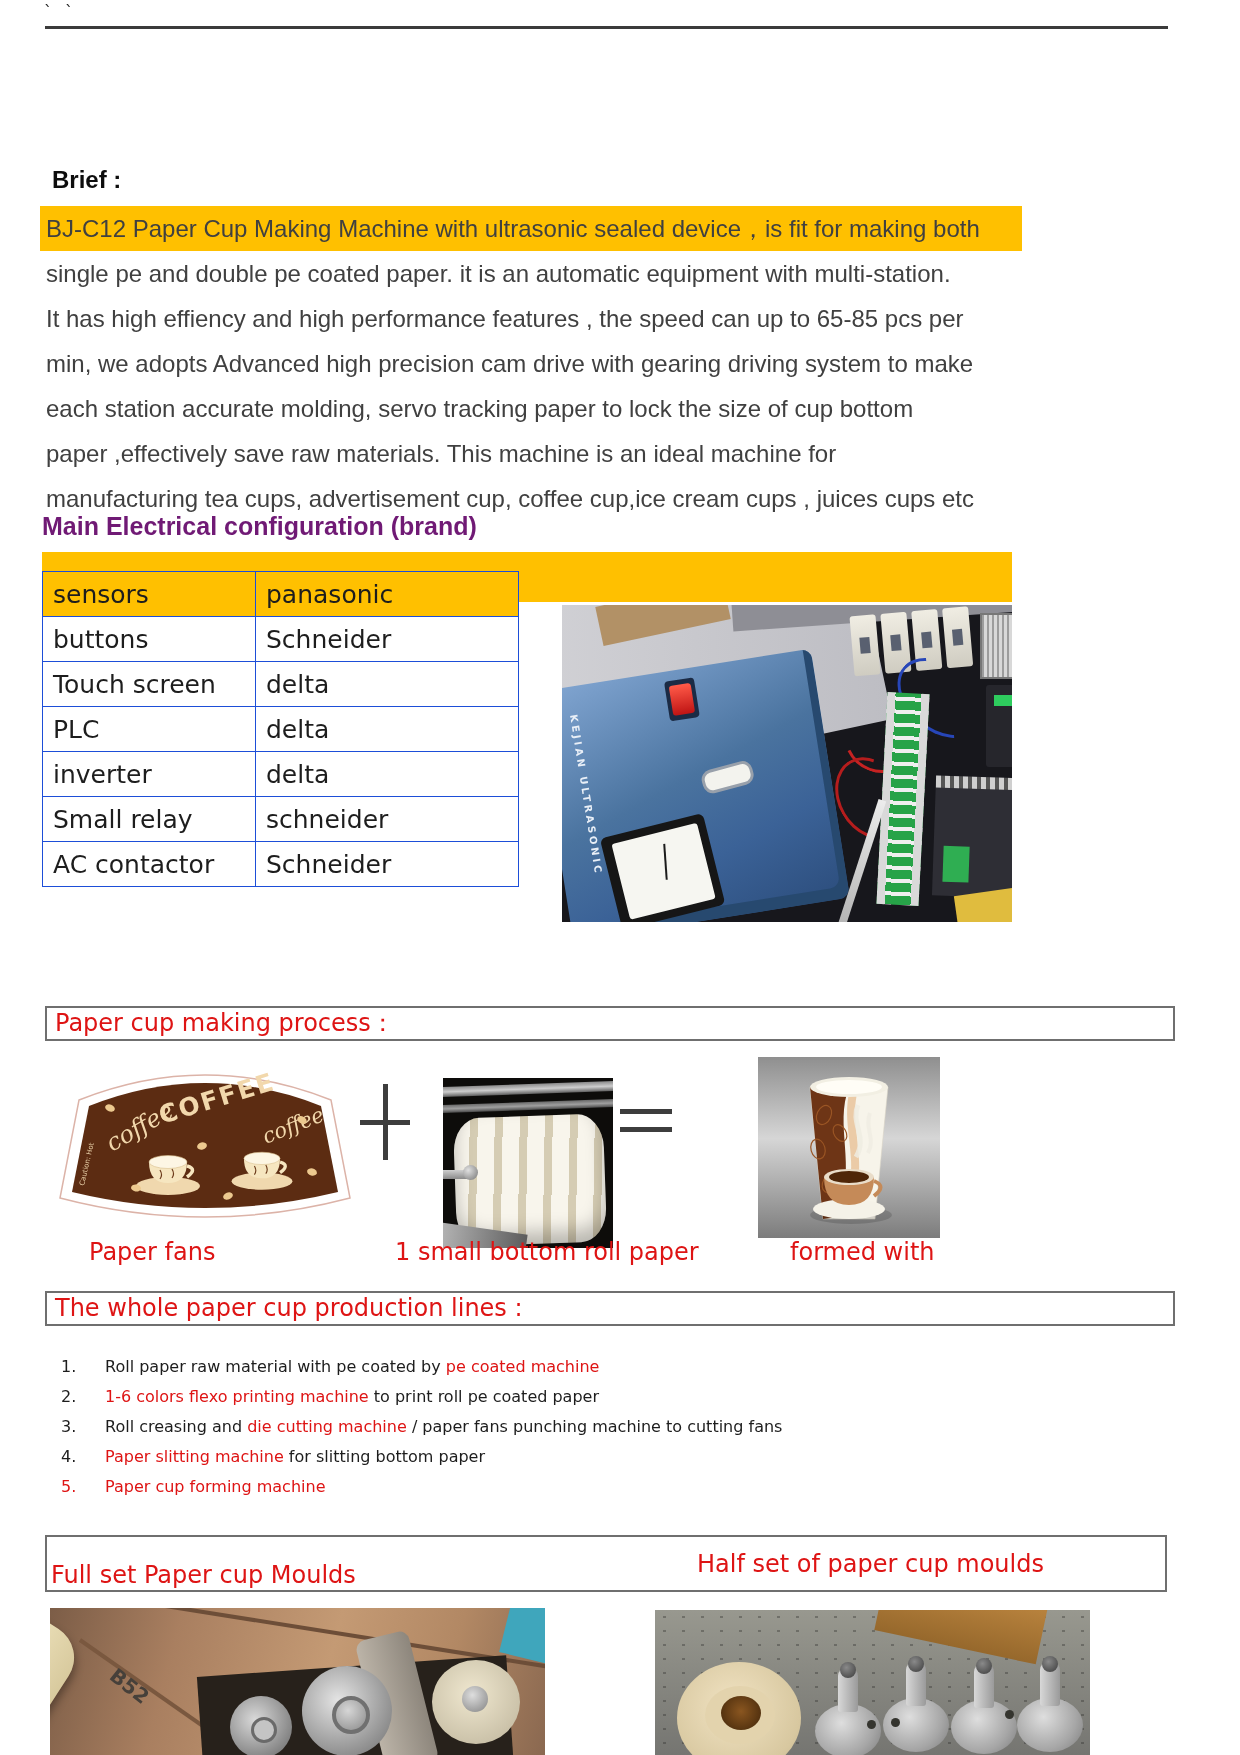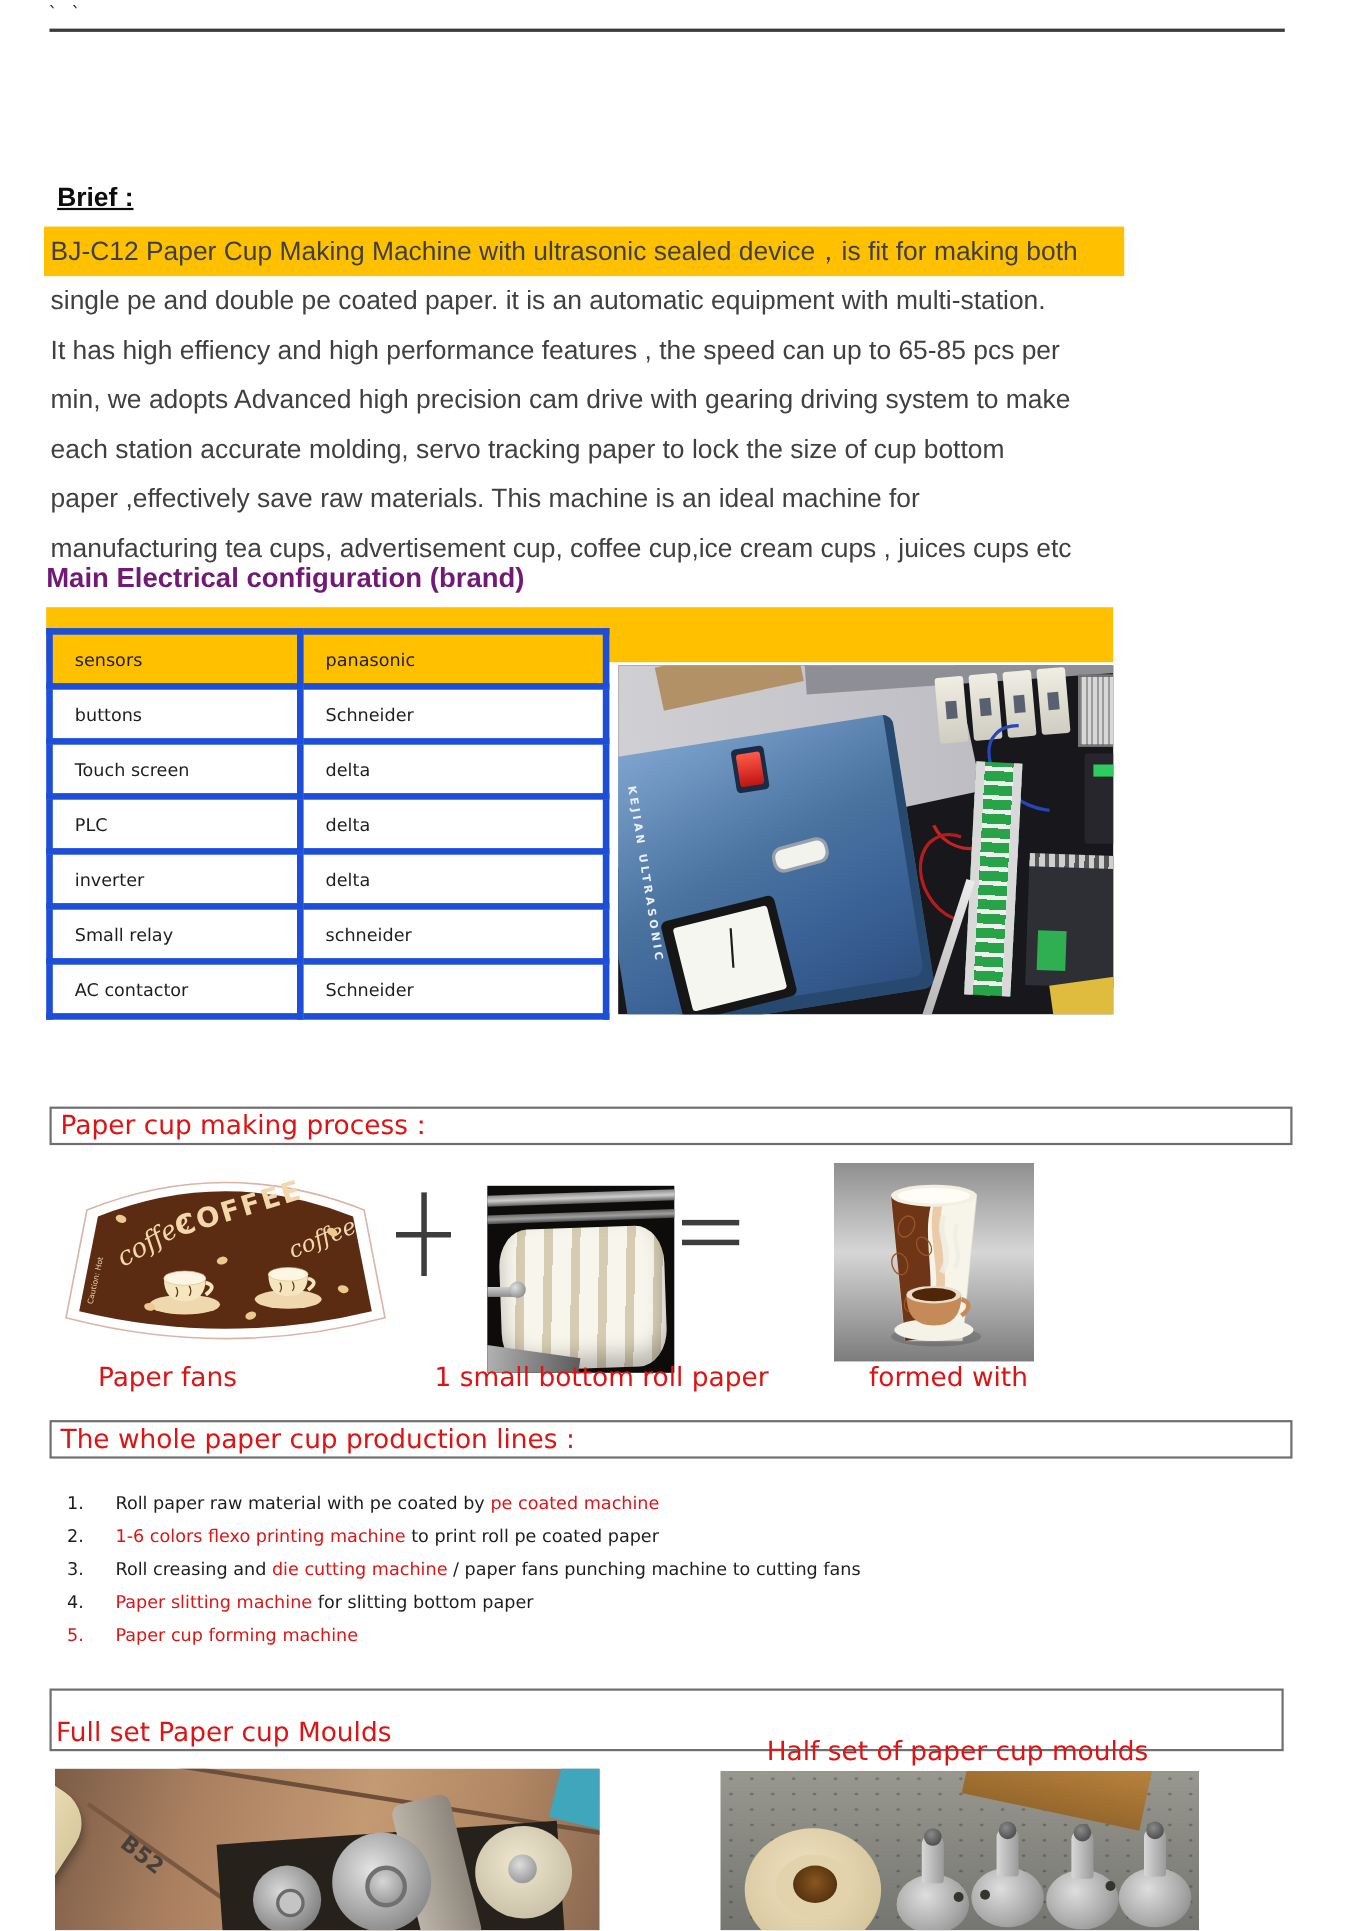--- a/index.html
+++ b/index.html
@@ -5,31 +5,31 @@
   html,body{margin:0;padding:0;background:#ffffff;}
   .page{position:relative;width:1240px;height:1755px;background:#fff;overflow:hidden;
         font-family:"DejaVu Sans",sans-serif;color:#1d1d1d;}
   .abs{position:absolute;}
 
   
   .stray{left:44px;top:2px;font-size:16px;letter-spacing:4px;color:#222;}
   .rule{left:45px;top:26px;width:1123px;height:3px;background:#3b3b3b;}
 
   
-  .brief-h{left:52px;top:166px;font-family:"Liberation Sans",sans-serif;font-weight:bold;font-size:24px;color:#0d0d0d;text-decoration:underline;}
+  .brief-h{left:52px;top:166px;font-family:"Liberation Sans",sans-serif;font-weight:bold;font-size:24px;color:#0d0d0d;}
   .para{left:40px;top:206px;width:982px;font-family:"Liberation Sans",sans-serif;
         font-size:24px;line-height:45px;white-space:nowrap;color:#404040;}
   .para-line{height:45px;padding-left:6px;}
   .para-line.hl{background:var(--highlight);}
 
   
   .h2{left:42px;top:512px;font-family:"Liberation Sans",sans-serif;font-weight:bold;font-size:25px;color:#701a75;}
   .band{left:42px;top:552px;width:970px;height:50px;background:var(--highlight);}
   table.cfg{left:42px;top:571px;border-collapse:collapse;background:transparent;}
-  table.cfg td{border:6px solid #1d4ed8;font-size:16px;height:44px;padding:0 4px 0 20px;vertical-align:middle;}
+  table.cfg td{border:1px solid #1d4ed8;font-size:25px;height:44px;padding:0 4px 0 10px;vertical-align:middle;}
   table.cfg td:first-child{width:198px;}
   table.cfg td:last-child{width:248px;}
   table.cfg tr.hl-row td{background:var(--highlight);}
 
   
   .panel{left:562px;top:605px;width:450px;height:317px;background:#17171c;overflow:hidden;}
   .panel *{position:absolute;}
   .wall{left:-60px;top:-80px;width:370px;height:235px;background:linear-gradient(100deg,#d4d4d8,#bdbdc3);transform:rotate(-12deg);}
   .floor{left:36px;top:-12px;width:130px;height:40px;background:#b29166;transform:rotate(-12deg);}
   .ceil{left:170px;top:-14px;width:300px;height:30px;background:#8e8e95;transform:rotate(-4deg);}
@@ -65,21 +65,21 @@
           border-top-color:transparent;border-right-color:transparent;transform:rotate(40deg);}
   .rod{left:296px;top:192px;width:8px;height:132px;background:linear-gradient(#ececec,#b4b4b4);transform:rotate(18deg);}
   .duct{left:394px;top:286px;width:72px;height:36px;background:#e0bc3e;transform:rotate(-8deg);}
 
   
   .rbox{left:45px;width:1118px;border:2px solid #6f6f6f;background:#fff;color:var(--red);font-size:24px;}
   .box-process{top:1006px;height:31px;line-height:31px;padding-left:8px;}
   .box-lines{top:1291px;height:31px;line-height:31px;padding-left:8px;}
   .box-moulds{top:1535px;height:53px;}
   .box-moulds .lt{position:absolute;left:4px;top:24px;}
-  .box-moulds .rt{position:absolute;left:650px;top:41px;}
+  .box-moulds .rt{position:absolute;left:650px;top:13px;}
 
   
   .img{overflow:hidden;}
   .fan-img{left:50px;top:1068px;width:310px;height:152px;background:#fff;}
   .roll-img{left:443px;top:1078px;width:170px;height:170px;background:#0d0c0a;}
   .roll-img *{position:absolute;}
   .r-bar1{left:-4px;top:6px;width:180px;height:10px;background:linear-gradient(#8a8a8a,#cdcdcd,#5f5f5f);transform:rotate(-2deg);}
   .r-bar2{left:-4px;top:24px;width:180px;height:8px;background:linear-gradient(#6a6a6a,#9f9f9f,#4a4a4a);transform:rotate(-2deg);}
   .r-body{left:12px;top:38px;width:150px;height:128px;border-radius:26px/34px;transform:rotate(-2deg);
           background:repeating-linear-gradient(93deg,#f8f5ec 0 17px,#d5ccb3 17px 25px);

